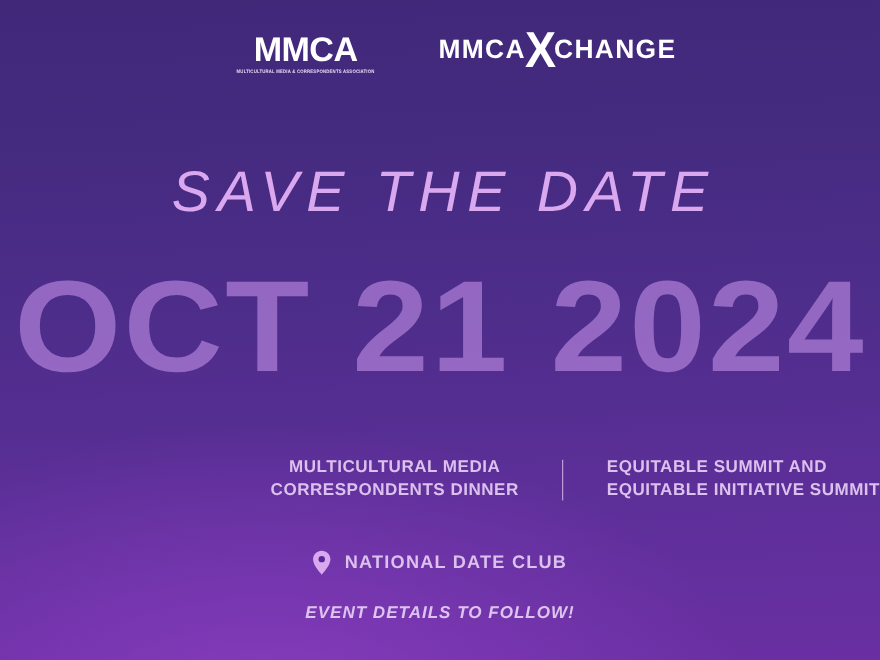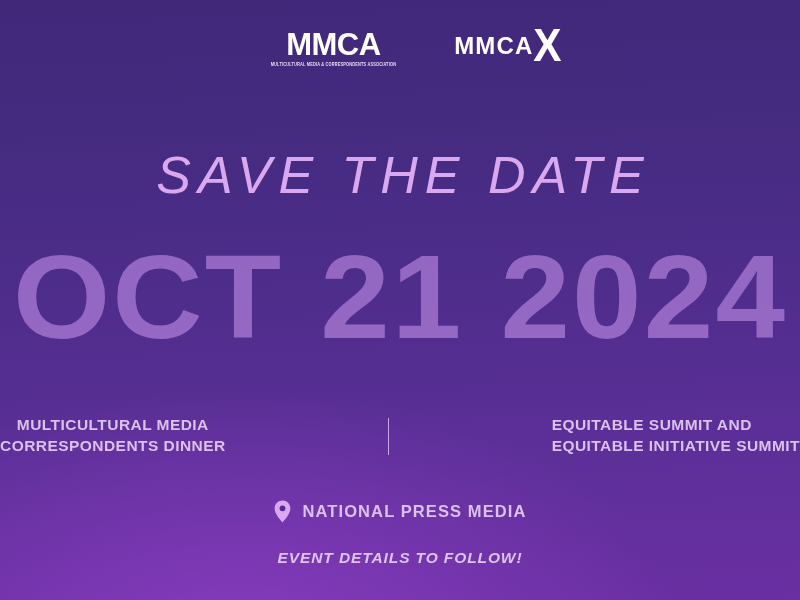--- a/index.html
+++ b/index.html
@@ -111,21 +111,21 @@
   }
 
   
   .events {
     position: absolute;
     top: 414px;
     left: 0;
     width: 100%;
     display: flex;
     align-items: stretch;
-    justify-content: space-between;
+    justify-content: flex-end;
   }
   .event-col {
     font-size: 15.5px;
     font-weight: bold;
     letter-spacing: 0.45px;
     line-height: 1.38;
     color: #dcc0ee;
     white-space: nowrap;
   }
   .event-left {
@@ -188,20 +188,21 @@
   <div class="logo-row">
 
     <div class="mmca-logo">
       <div class="mmca-word">MMCA</div>
       <div class="mmca-tag">MULTICULTURAL MEDIA &amp; CORRESPONDENTS ASSOCIATION</div>
     </div>
 
     <div class="bipoc-logo">
       <span>MMCA</span>
       <span class="bipoc-x">X</span>
+      <span>CHANGE</span>
     </div>
 
   </div>
 
   <div class="save-date">SAVE THE DATE</div>
 
   <div class="big-date">OCT 21 2024</div>
 
   <div class="events">
 
@@ -219,18 +220,18 @@
 
   </div>
 
   <div class="venue">
     <span class="pin-icon">
       <svg width="17" height="23" viewBox="0 0 17 23" xmlns="http://www.w3.org/2000/svg">
         <path d="M8.5 0.6C4.1 0.6 0.6 4.1 0.6 8.5c0 5.9 7.9 13.9 7.9 13.9s7.9-8 7.9-13.9c0-4.4-3.5-7.9-7.9-7.9z" fill="#d9a8ef"></path>
         <circle cx="8.5" cy="8.3" r="2.9" fill="#56299A"></circle>
       </svg>
     </span>
-    <span class="venue-label">NATIONAL PRESS MEDIA</span>
+    <span class="venue-label">NATIONAL DATE CLUB</span>
   </div>
 
   <div class="footer-note">EVENT DETAILS TO FOLLOW!</div>
 
 </div>
 
 </body></html>

